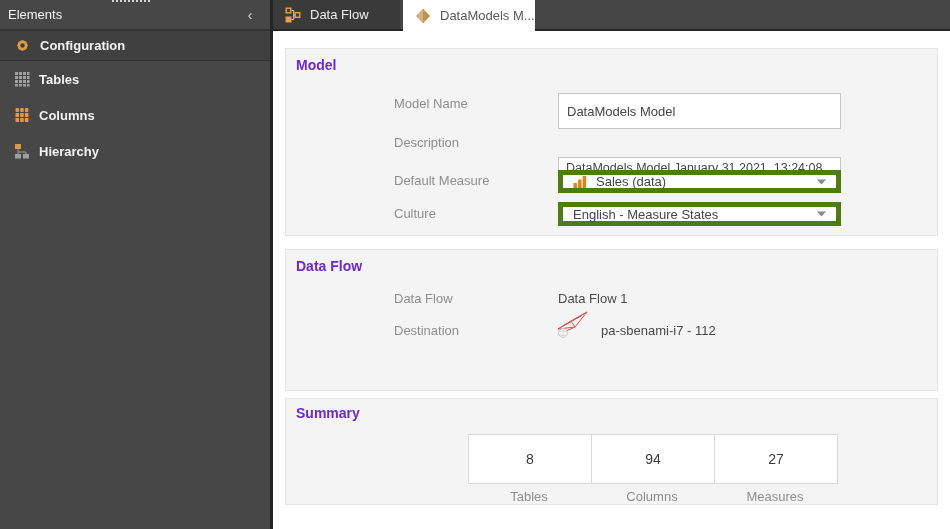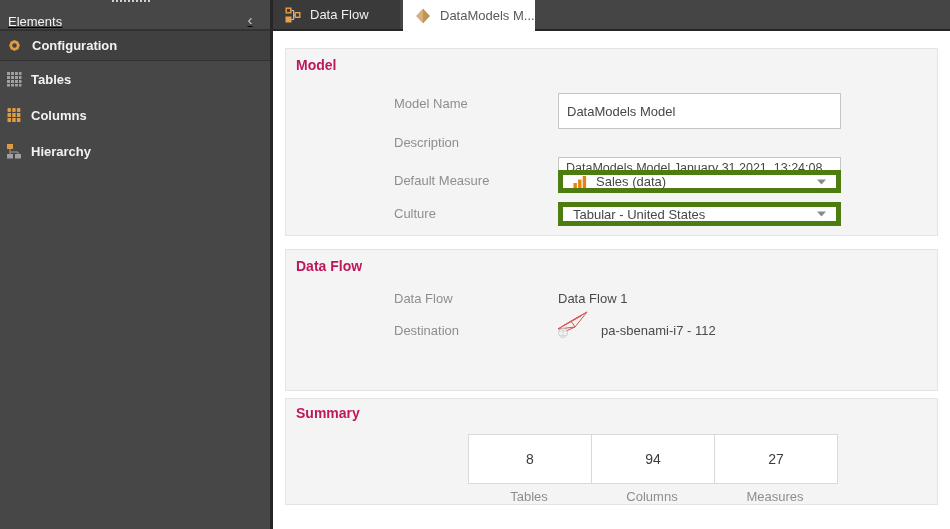--- a/index.html
+++ b/index.html
@@ -5,27 +5,27 @@
   * { margin:0; padding:0; box-sizing:border-box; }
   html,body { width:950px; height:529px; overflow:hidden;
     font-family:"Liberation Sans", sans-serif; background:#fff; }
   .app { display:flex; width:950px; height:529px; }
 
   
   .sidebar { position:relative; width:273px; height:529px;
     background:#474747; border-right:3px solid #262626; flex:none; }
   .dotted-artifact { position:absolute; left:112px; top:0; width:38px; height:3px;
     border-top:2px dotted #d0d0d0; }
-  .sb-header { height:30px; display:flex; align-items:flex-end;
-    padding:0 10px 0 8px; border-bottom:1px solid #333;text-decoration:underline; }
+  .sb-header { height:30px; display:flex; align-items:center;
+    padding:0 10px 0 8px; border-bottom:1px solid #333; }
   .sb-title { color:#f5f5f5; font-size:13px; flex:1; }
   .sb-collapse { width:20px; height:20px; color:#cfcfcf; font-size:15px;
     display:flex; align-items:center; justify-content:center; cursor:pointer; }
   .sb-item { height:36px; display:flex; align-items:center; gap:9px;
-    padding-left:6px; cursor:pointer; }
+    padding-left:14px; cursor:pointer; }
   .sb-item.selected { height:31px; background:#404040;
     border-top:1px solid #313131; border-bottom:1px solid #313131; }
   .sb-item .lbl { color:#f2f2f2; font-size:13px; font-weight:bold; }
   .sb-item svg { flex:none; }
 
   
   .main { flex:1; display:flex; flex-direction:column; background:#fff; }
   .tabbar { position:relative; height:31px; background:#454545; flex:none;
     display:flex; }
   .tabbar::after { content:""; position:absolute; left:0; right:0; bottom:0;
@@ -33,21 +33,21 @@
   .tab { display:flex; align-items:center; gap:9px; padding-left:12px;
     font-size:13px; cursor:pointer; position:relative; }
   .tab.inactive { background:#3a3a3a; color:#f0f0f0; height:29px; margin-right:3px; }
   .tab.active { background:#ffffff; color:#595959; height:31px; z-index:2; margin-right:3px;text-align:center; }
   .tab svg { flex:none; }
 
   .content { position:relative; flex:1; background:#fff; padding:17px 12px 0 12px; }
   .card { position:relative; width:653px; background:#f4f4f4;
     border:1px solid #e4e4e4; }
   .card h2 { position:absolute; left:10px; top:8px; font-size:14px;
-    font-weight:bold; color:#be185d;text-align:right; }
+    font-weight:bold; color:#6d28d9;text-align:right; }
   .card-model   { height:188px; }
   .card-df      { height:142px; margin-top:13px; }
   .card-summary { height:107px; margin-top:7px; }
 
   .f-label { position:absolute; left:108px; width:158px; color:#8e8e8e;
     font-size:13px; }
   .f-input { position:absolute; left:272px; width:283px; height:36px;
     border:1px solid #c6c6c6; background:#fff; font-family:inherit;
     font-size:13px; color:#474747; padding:0 8px; }
   .f-textarea { position:absolute; left:272px; width:283px; height:36px;
@@ -193,21 +193,21 @@
             <rect x="9.7" y="1" width="3.4" height="12" fill="#e8820e"></rect>
           </svg>
           <span>Sales (data)</span>
           <svg class="caret" width="9" height="6" viewBox="0 0 9 6">
             <polygon points="0,0.5 9,0.5 4.5,5.5" fill="#8a8a8a"></polygon>
           </svg>
         </div>
 
         <label class="f-label" style="top:157px;">Culture</label>
         <div class="combo" style="top:153px; height:24px;">
-          <span>Tabular - United States</span>
+          <span>English - Measure States</span>
           <svg class="caret" width="9" height="6" viewBox="0 0 9 6">
             <polygon points="0,0.5 9,0.5 4.5,5.5" fill="#8a8a8a"></polygon>
           </svg>
         </div>
       </section>
 
       <section class="card card-df">
         <h2>Data Flow</h2>
 
         <label class="f-label" style="top:41px;">Data Flow</label>

